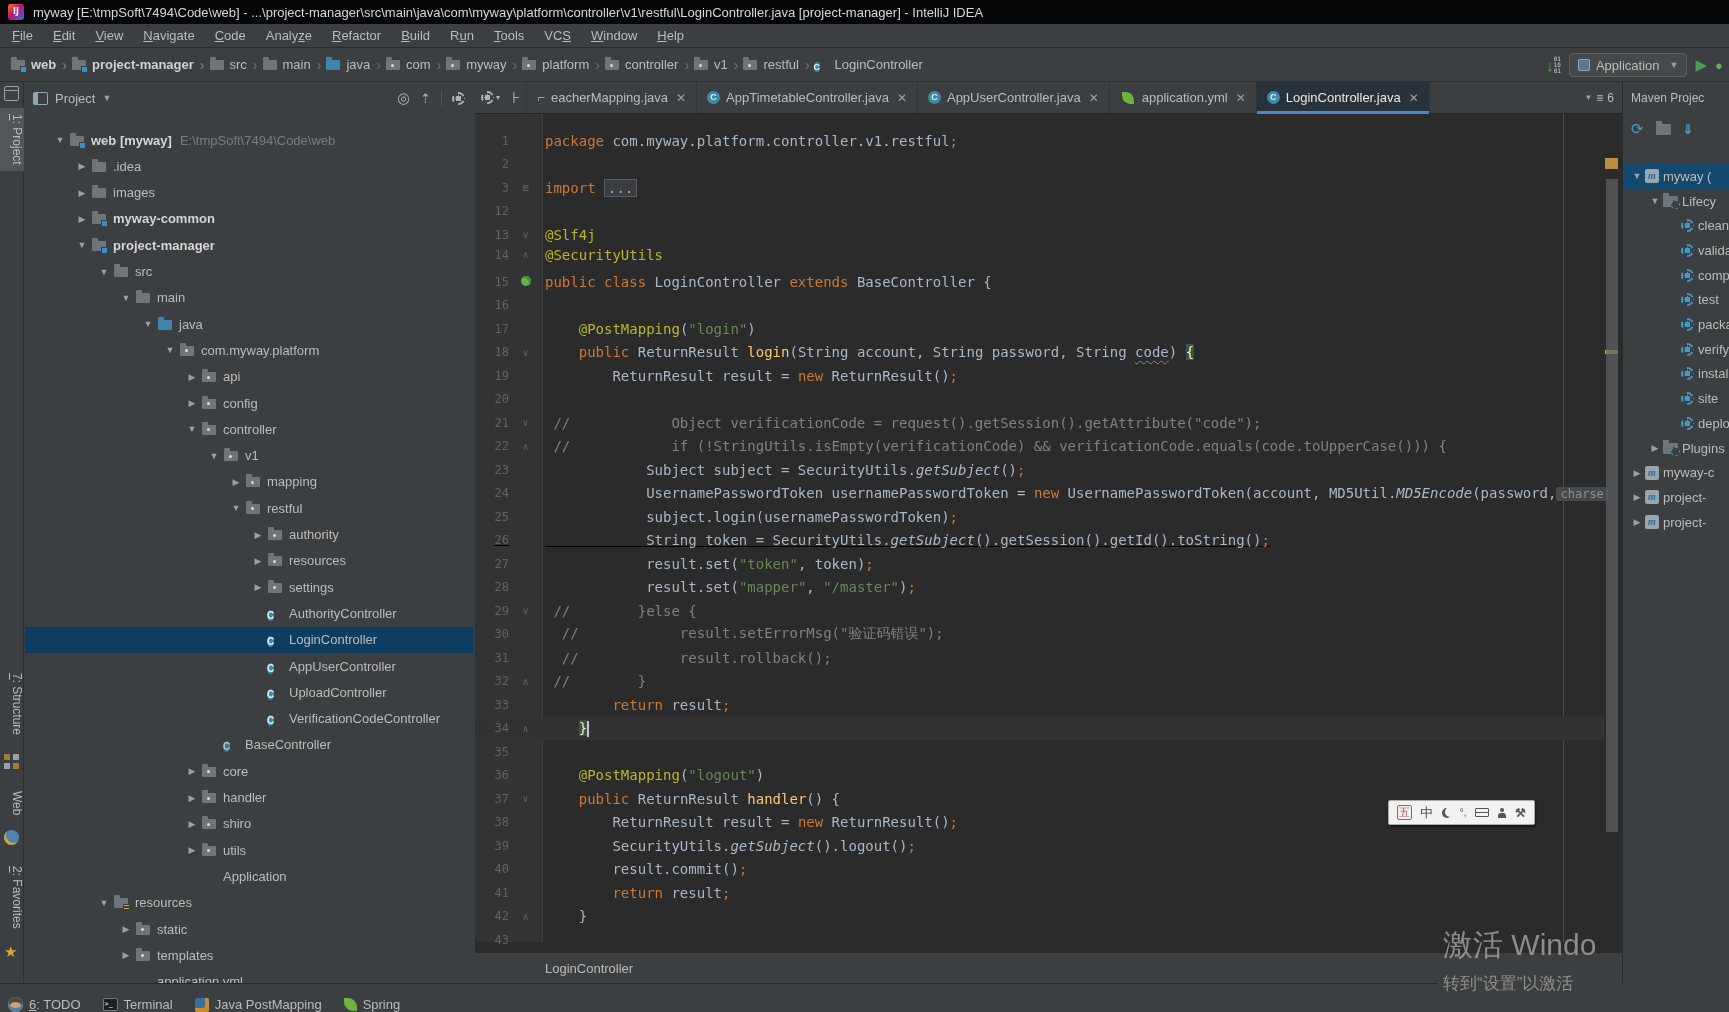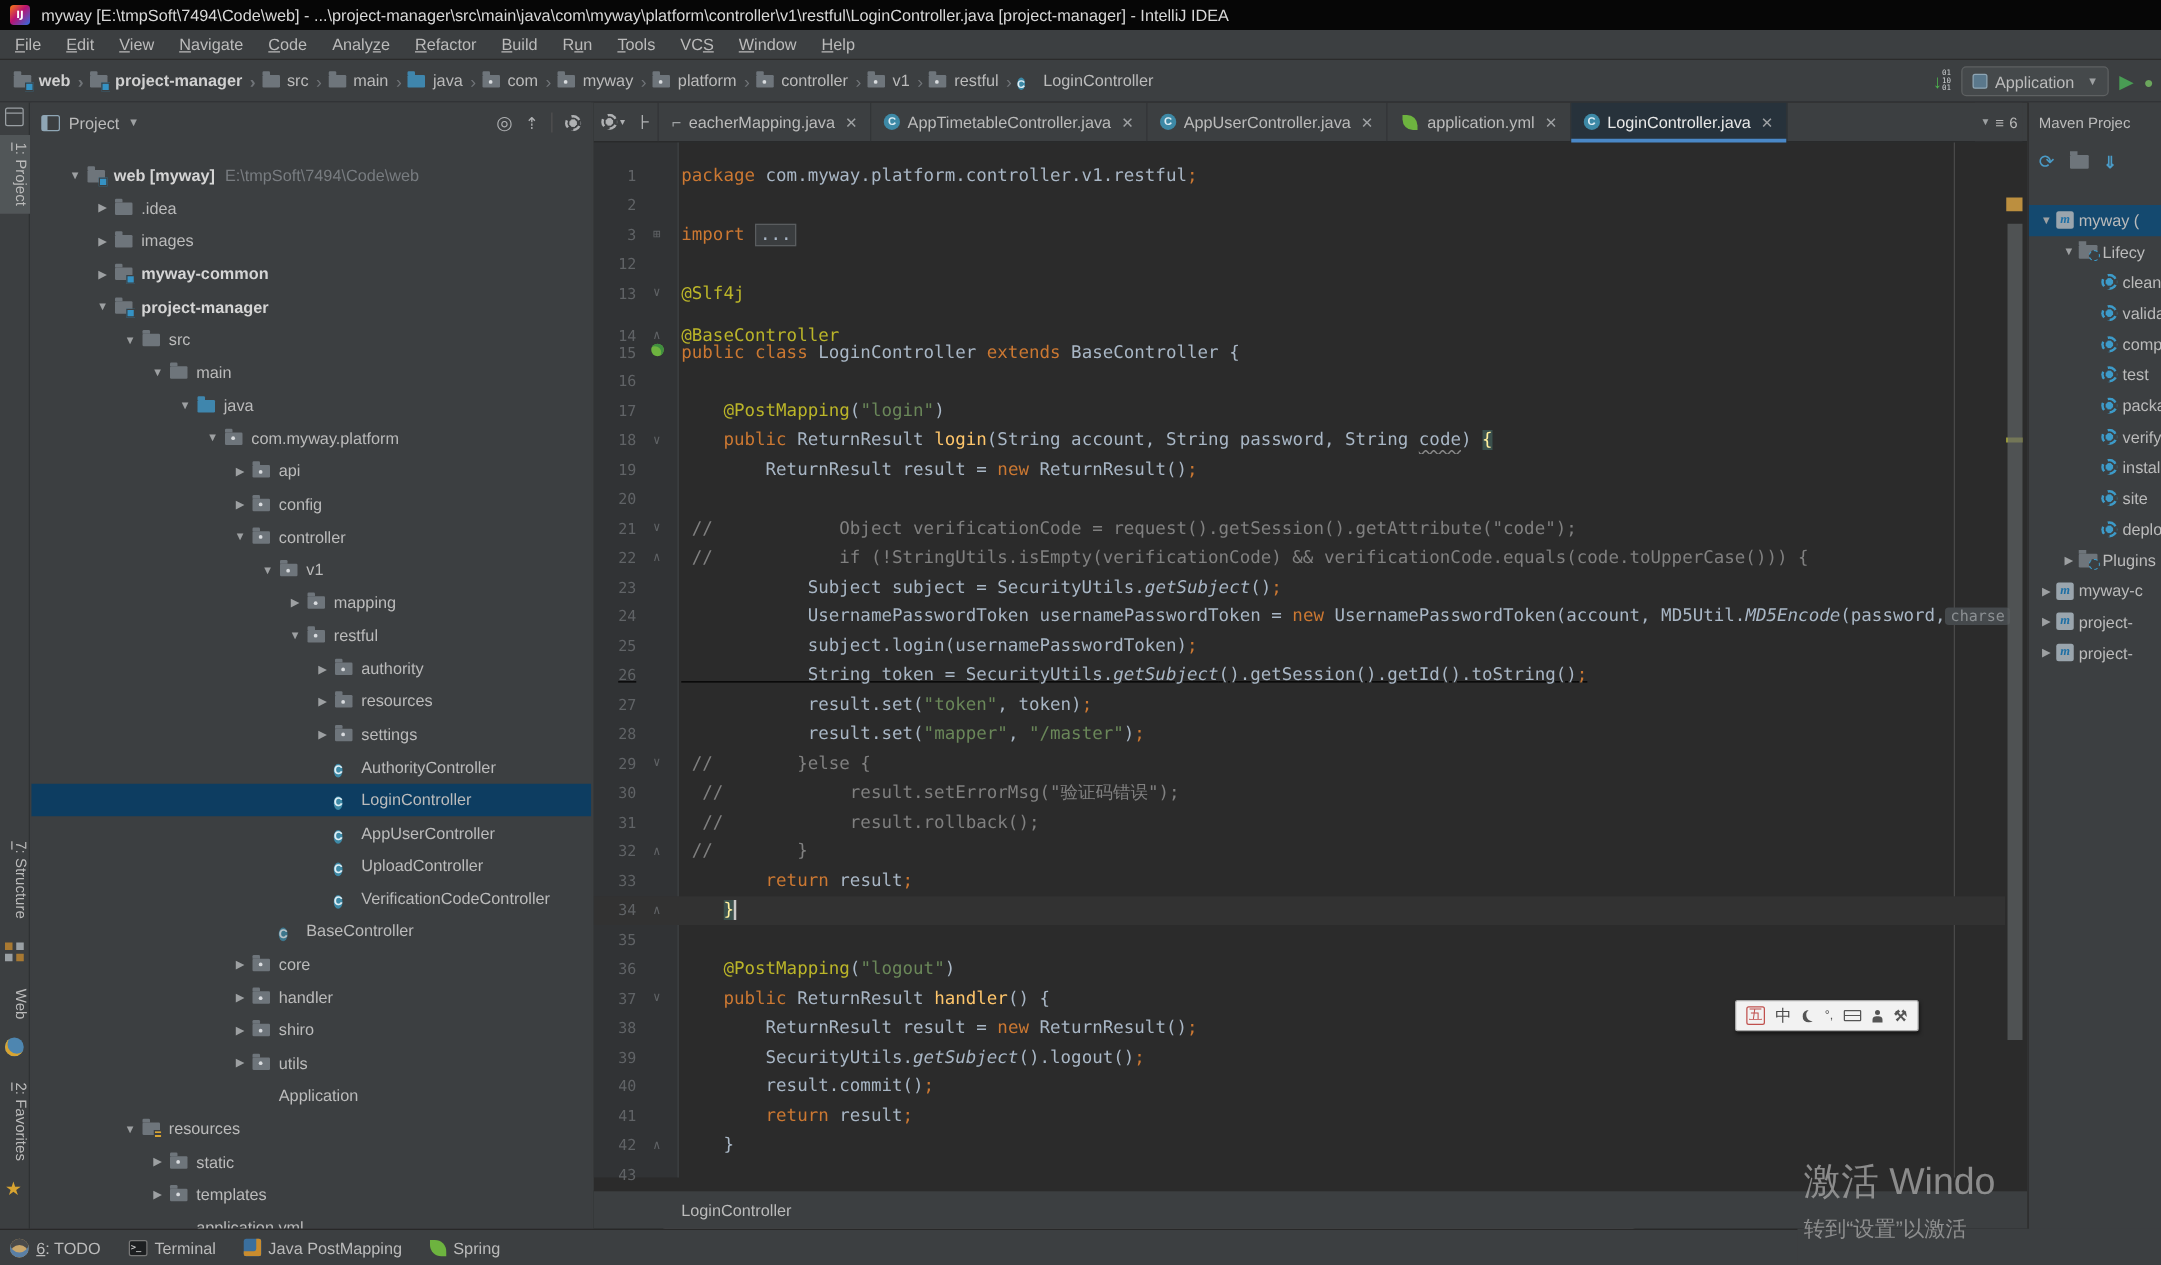--- a/index.html
+++ b/index.html
@@ -154,21 +154,21 @@
     background:radial-gradient(circle at center,#3d9bc9 0 3px,transparent 3px); }
   .mvn-mod { position:relative; width:14px; height:14px; background:#9aa5ad; border-radius:2px; flex:none;
     color:#1d6fa5; font:bold italic 10px/14px "Liberation Serif",serif; text-align:center; }
   .mv-folder-gear { position:relative; width:15px; height:11px; background:#6e757b; border-radius:1px; flex:none; }
   .mv-folder-gear::before { content:""; position:absolute; top:-3px; left:0; width:6px; height:3px; background:inherit; }
   .mv-folder-gear::after { content:""; position:absolute; right:-2px; bottom:-2px; width:7px; height:7px;
     border:1.5px dashed #3d9bc9; border-radius:50%; background:#3c3f41; }
 
   
   #statusbar { left:0; top:983px; width:1438px; height:29px; background:#3c3f41; border-top:1px solid #282828;
-    display:flex; align-items:center; padding-left:8px; gap:22px; color:#bbbbbb; font-size:13px; }
+    display:flex; align-items:flex-end; padding-left:8px; gap:22px; color:#bbbbbb; font-size:13px; }
   .sb-item { display:flex; align-items:center; gap:6px; }
   .sb-item u { text-decoration:underline; }
   .ic-todo { width:15px; height:15px; border-radius:50%; background:#c9a66b;
     box-shadow:inset 0 -4px 0 #5a7fa5, inset 0 5px 0 #4a4a4a; }
   .ic-term { width:15px; height:13px; background:#1d1f21; border:1px solid #777; border-radius:2px;
     color:#c8c8c8; font:bold 7px/11px "DejaVu Sans Mono",monospace; text-align:left; padding-left:1px; }
   .ic-jee { width:14px; height:14px; background:#3a6f9e; border-radius:2px;
     box-shadow:inset -4px -4px 0 #c98c2e; }
   .ic-spring { width:13px; height:13px; background:#6db33f; border-radius:0 70% 0 70%; }
 
@@ -604,21 +604,21 @@
 
     <div id="code-area">
       <div id="gutter-bg"></div>
       <div id="margin-guide"></div>
       <div id="code-lines">
           <div class="cline" style="top: 15px;"><span class="lnum">1</span><span class="gslot"></span><span class="ctext"><span class="tk-kw">package </span><span class="tk-def">com.myway.platform.controller.v1.restful</span><span class="tk-semi">;</span></span></div>
           <div class="cline" style="top: 38.5px;"><span class="lnum">2</span><span class="gslot"></span><span class="ctext"></span></div>
           <div class="cline" style="top: 62px;"><span class="lnum">3</span><span class="gslot">⊞</span><span class="ctext"><span class="tk-kw">import </span><span class="tk-foldbox">...</span></span></div>
           <div class="cline" style="top: 85.5px;"><span class="lnum">12</span><span class="gslot"></span><span class="ctext"></span></div>
           <div class="cline" style="top: 109px;"><span class="lnum">13</span><span class="gslot">∨</span><span class="ctext"><span class="tk-ann">@Slf4j</span></span></div>
-          <div class="cline" style="top: 143px;"><span class="lnum">14</span><span class="gslot">∧</span><span class="ctext"><span class="tk-ann">@BaseController</span></span></div>
+          <div class="cline" style="top: 129px;"><span class="lnum">14</span><span class="gslot">∧</span><span class="ctext"><span class="tk-ann">@SecurityUtils</span></span></div>
           <div class="cline" style="top: 156px;"><span class="lnum">15</span><span class="gslot"><span class="gut-spring" title=""></span></span><span class="ctext"><span class="tk-kw">public class </span><span class="tk-def">LoginController </span><span class="tk-kw">extends </span><span class="tk-def">BaseController {</span></span></div>
           <div class="cline" style="top: 179.5px;"><span class="lnum">16</span><span class="gslot"></span><span class="ctext"></span></div>
           <div class="cline" style="top: 203px;"><span class="lnum">17</span><span class="gslot"></span><span class="ctext"><span class="tk-def">    </span><span class="tk-ann">@PostMapping</span><span class="tk-def">(</span><span class="tk-str">"login"</span><span class="tk-def">)</span></span></div>
           <div class="cline" style="top: 226.5px;"><span class="lnum">18</span><span class="gslot">∨</span><span class="ctext"><span class="tk-def">    </span><span class="tk-kw">public </span><span class="tk-def">ReturnResult </span><span class="tk-meth">login</span><span class="tk-def">(String account, String password, String </span><span class="tk-warn">code</span><span class="tk-def">) </span><span class="tk-brace">{</span></span></div>
           <div class="cline" style="top: 250px;"><span class="lnum">19</span><span class="gslot"></span><span class="ctext"><span class="tk-def">        ReturnResult result = </span><span class="tk-kw">new </span><span class="tk-def">ReturnResult()</span><span class="tk-semi">;</span></span></div>
           <div class="cline" style="top: 273.5px;"><span class="lnum">20</span><span class="gslot"></span><span class="ctext"></span></div>
           <div class="cline" style="top: 297px;"><span class="lnum">21</span><span class="gslot">∨</span><span class="ctext"><span class="tk-cmt"> //            Object verificationCode = request().getSession().getAttribute("code");</span></span></div>
           <div class="cline" style="top: 320.5px;"><span class="lnum">22</span><span class="gslot">∧</span><span class="ctext"><span class="tk-cmt"> //            if (!StringUtils.isEmpty(verificationCode) &amp;&amp; verificationCode.equals(code.toUpperCase())) {</span></span></div>
           <div class="cline" style="top: 344px;"><span class="lnum">23</span><span class="gslot"></span><span class="ctext"><span class="tk-def">            Subject subject = SecurityUtils.</span><span class="tk-ital">getSubject</span><span class="tk-def">()</span><span class="tk-semi">;</span></span></div>
           <div class="cline" style="top: 367.5px;"><span class="lnum">24</span><span class="gslot"></span><span class="ctext"><span class="tk-def">            UsernamePasswordToken usernamePasswordToken = </span><span class="tk-kw">new </span><span class="tk-def">UsernamePasswordToken(account, MD5Util.</span><span class="tk-ital">MD5Encode</span><span class="tk-def">(password,</span><span class="tk-hint">charse</span></span></div>

